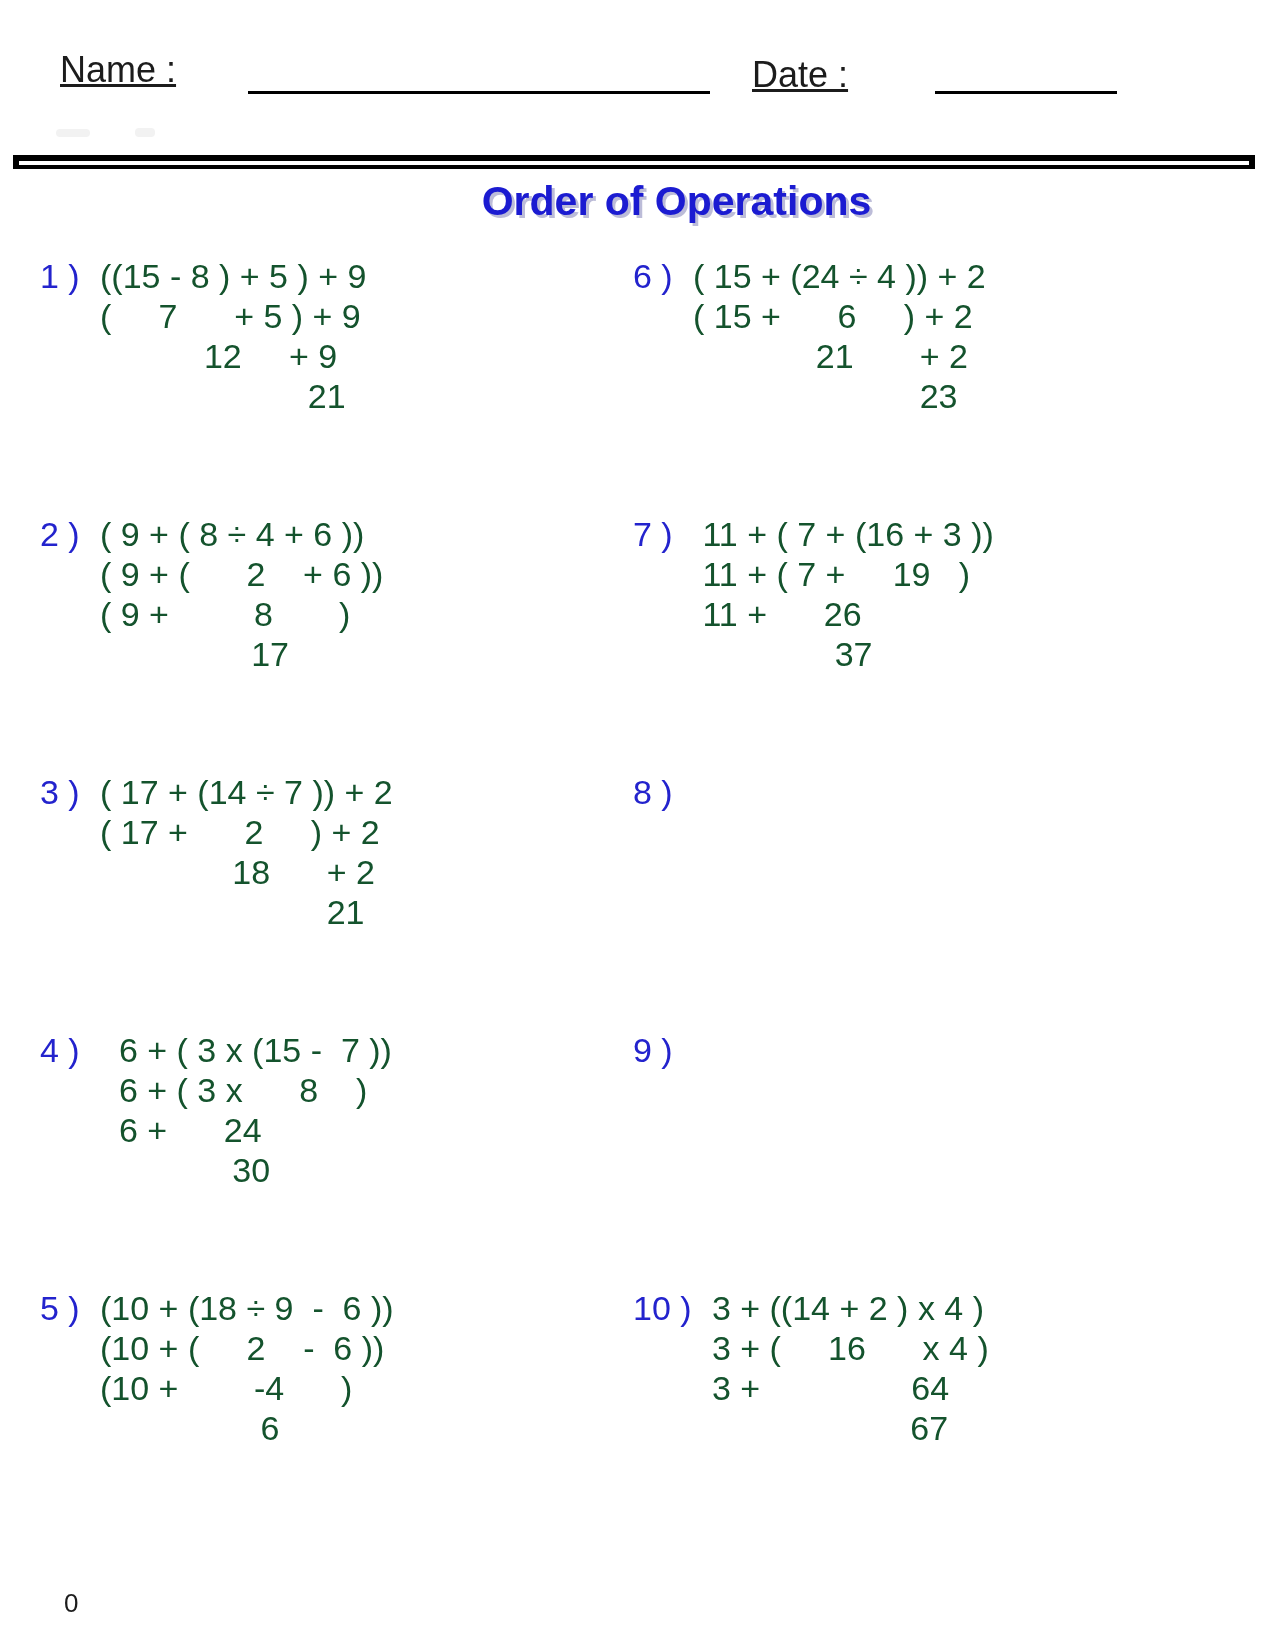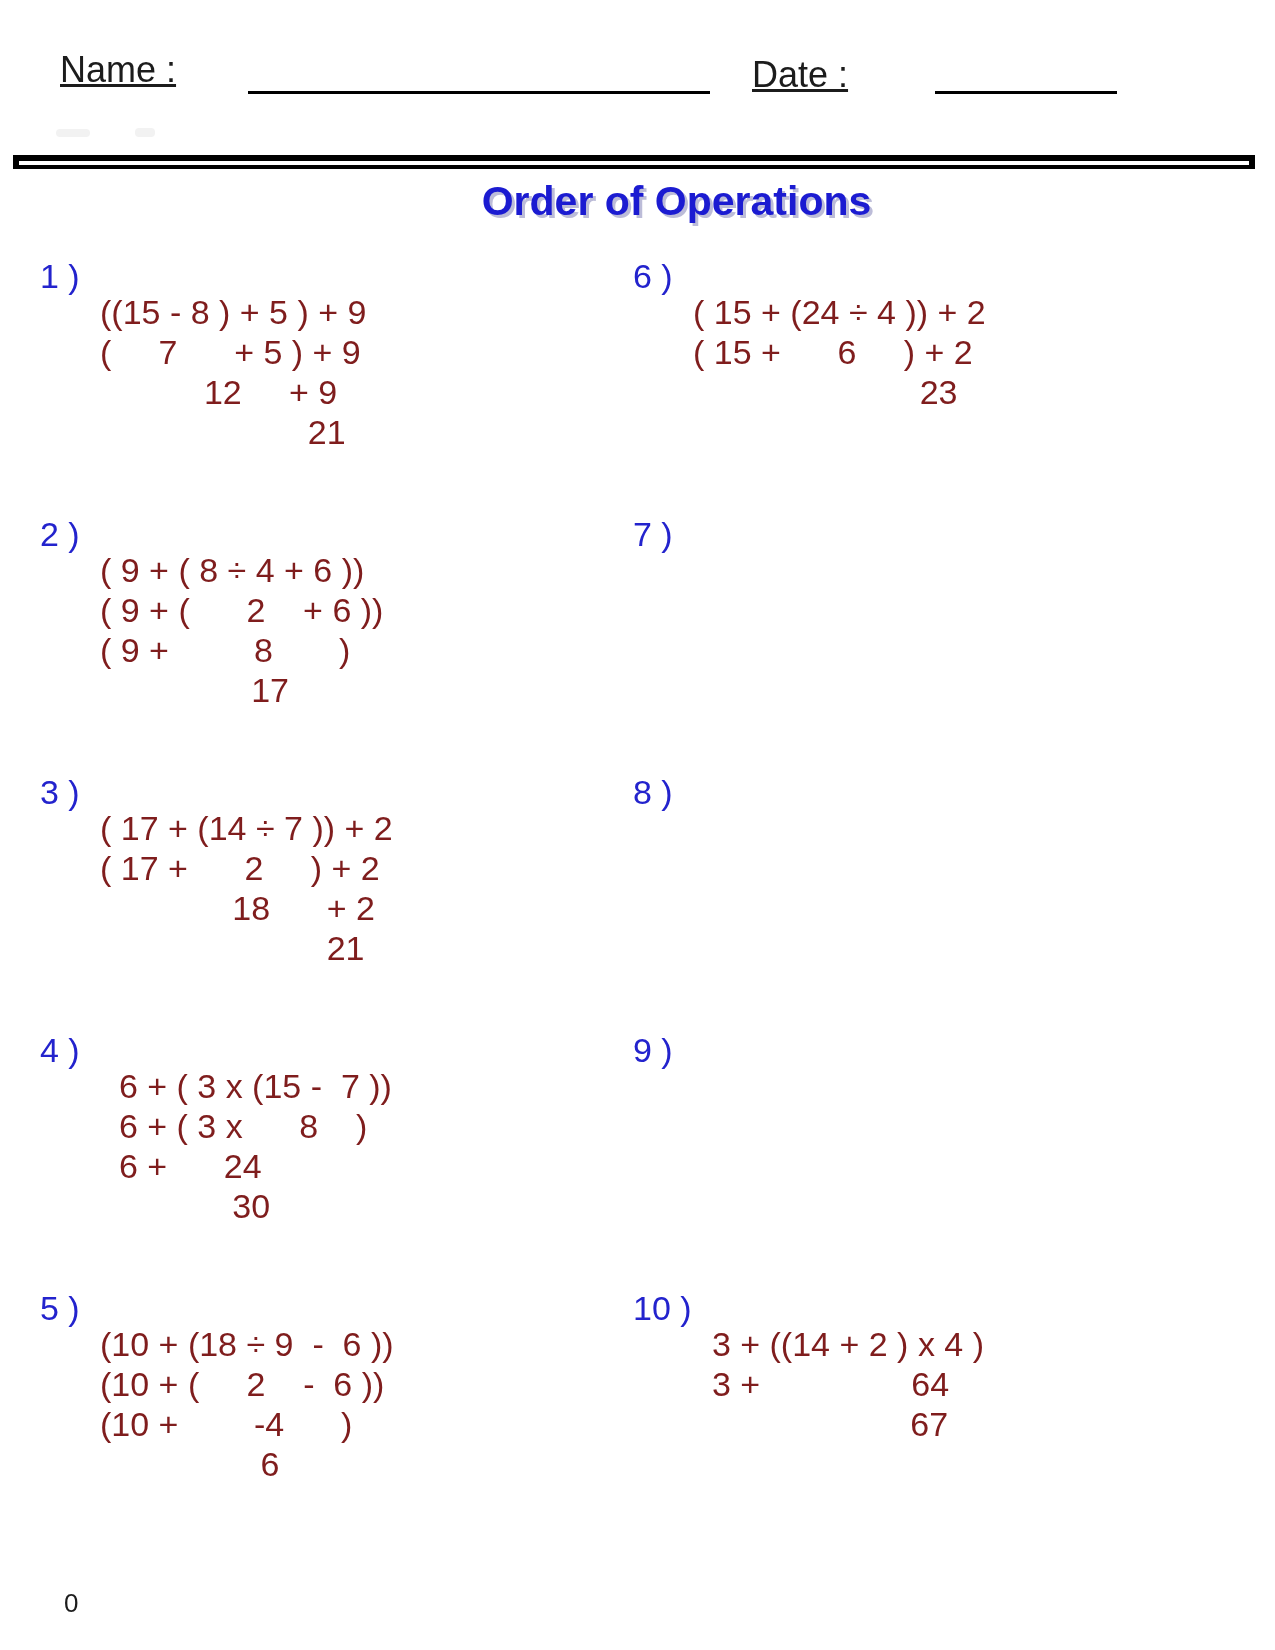--- a/index.html
+++ b/index.html
@@ -66,21 +66,21 @@
     display:flex;
     align-items:flex-start;
     font-size:34px;
     line-height:40px;
   }
   .p-label{
     min-width:60px;
     white-space:pre;
     color:var(--accent,#2323cd);
   }
-  .p-lines{color:#7f1d1d;margin-top:36px;}
+  .p-lines{color:#14532d;}
   .work-line{white-space:pre;}
 
   .c-left{left:40px;}
   .c-right{left:633px;}
   .r-1{top:256px;}
   .r-2{top:514px;}
   .r-3{top:772px;}
   .r-4{top:1030px;}
   .r-5{top:1288px;}
 
@@ -156,40 +156,48 @@
       <div class="work-line">(10 +        -4      )</div>
       <div class="work-line">                 6</div>
     </div>
   </div>
 
   <div class="problem c-right r-1">
     <span class="p-label">6 )</span>
     <div class="p-lines">
       <div class="work-line">( 15 + (24 ÷ 4 )) + 2</div>
       <div class="work-line">( 15 +      6     ) + 2</div>
+      <div class="work-line">             21       + 2</div>
       <div class="work-line">                        23</div>
     </div>
   </div>
 
   <div class="problem c-right r-2">
     <span class="p-label">7 )</span>
+    <div class="p-lines">
+      <div class="work-line"> 11 + ( 7 + (16 + 3 ))</div>
+      <div class="work-line"> 11 + ( 7 +     19   )</div>
+      <div class="work-line"> 11 +      26</div>
+      <div class="work-line">               37</div>
+    </div>
   </div>
 
   <div class="problem c-right r-3">
     <span class="p-label">8 )</span>
   </div>
 
   <div class="problem c-right r-4">
     <span class="p-label">9 )</span>
   </div>
 
   <div class="problem c-right r-5">
     <span class="p-label">10 )</span>
     <div class="p-lines">
       <div class="work-line">  3 + ((14 + 2 ) x 4 )</div>
+      <div class="work-line">  3 + (     16      x 4 )</div>
       <div class="work-line">  3 +                64</div>
       <div class="work-line">                       67</div>
     </div>
   </div>
 
   <div class="footer-mark">0</div>
 
 </div>
 
 </body></html>

